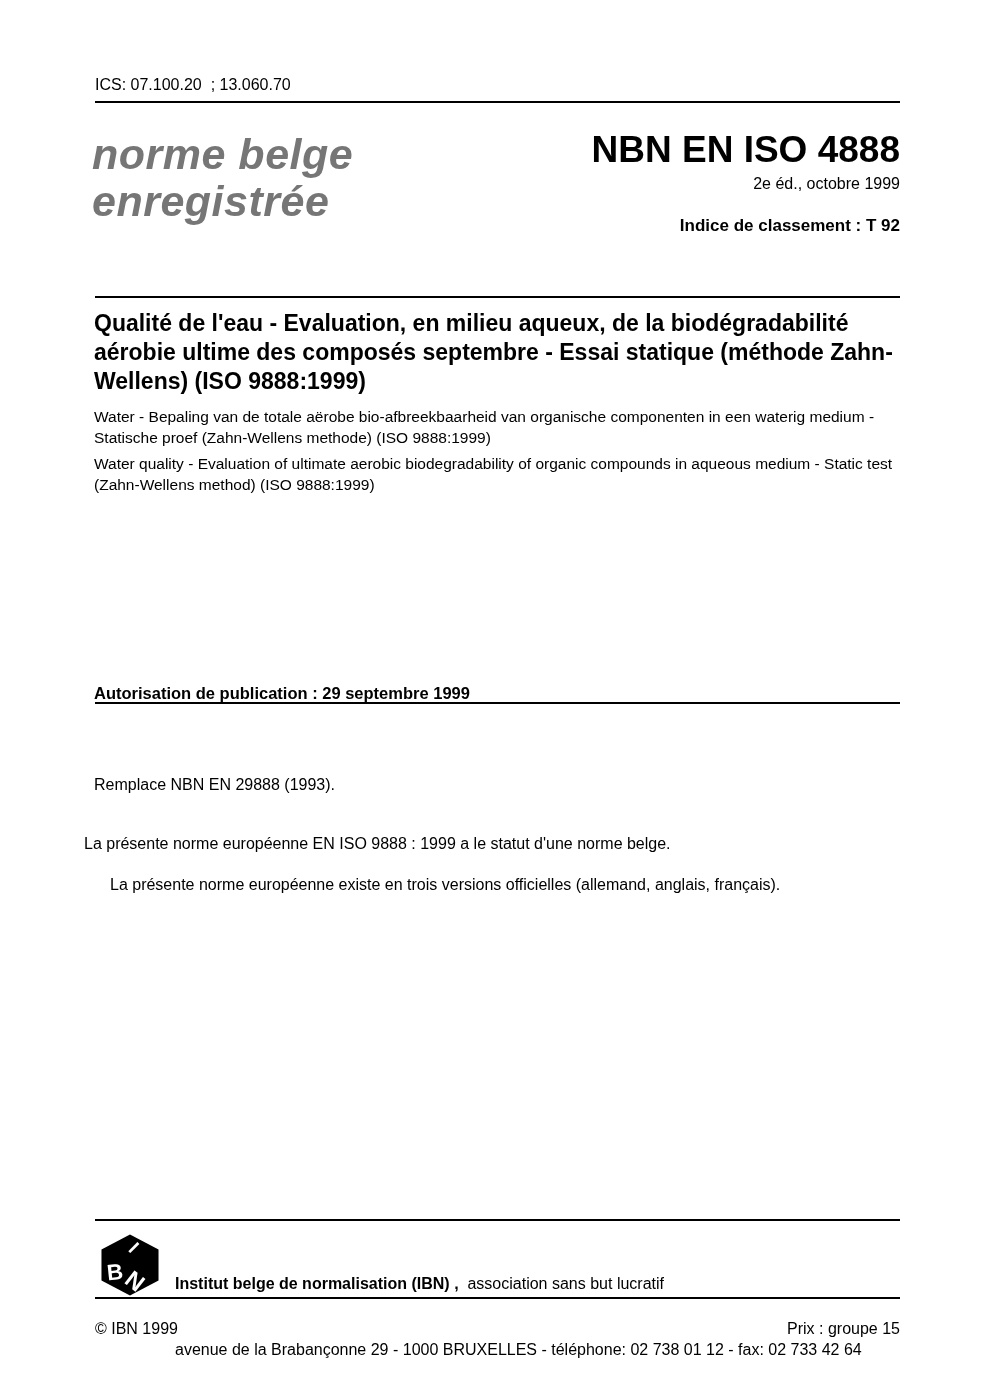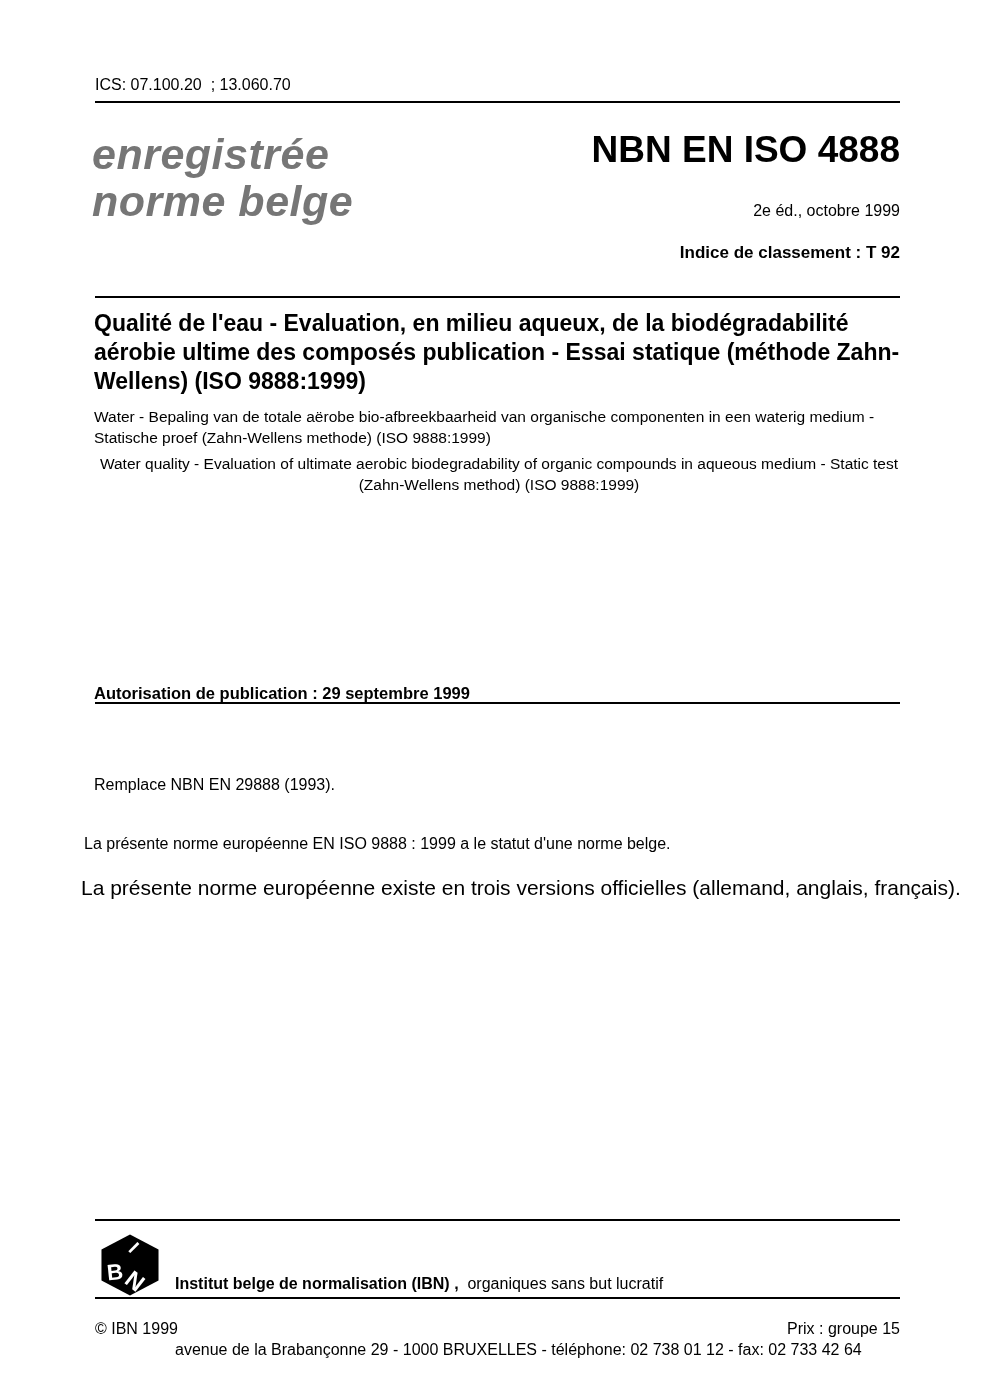--- a/index.html
+++ b/index.html
@@ -45,21 +45,21 @@
     top: 131px;
     text-align: right;
   }
   .standard-number {
     font-size: 37px;
     font-weight: bold;
     line-height: 38px;
   }
   .edition {
     font-size: 16px;
-    margin-top: 33px;
+    margin-top: 6px;
   }
   .classification {
     font-size: 17px;
     font-weight: bold;
     margin-top: 23px;
   }
   #rule-title { top: 296px; }
   .title-fr {
     position: absolute;
     left: 94px;
@@ -77,21 +77,20 @@
     font-size: 15.5px;
     line-height: 21px;
   }
   .title-en {
     position: absolute;
     left: 94px;
     top: 453px;
     width: 810px;
     font-size: 15.5px;
     line-height: 21px;
-    text-align: center;
   }
   #rule-mid { top: 702px; }
   .authorization {
     position: absolute;
     left: 94px;
     top: 684px;
     font-size: 16.5px;
     font-weight: bold;
   }
   .replaces {
@@ -101,23 +100,23 @@
     font-size: 16px;
   }
   .status-note {
     position: absolute;
     left: 84px;
     top: 835px;
     font-size: 16px;
   }
   .versions-note {
     position: absolute;
-    left: 81px;
+    left: 110px;
     top: 876px;
-    font-size: 21px;
+    font-size: 16px;
   }
   #rule-pub-top { top: 1219px; }
   .logo {
     position: absolute;
     left: 98px;
     top: 1234px;
     width: 64px;
     height: 62px;
   }
   .logo-letter {
@@ -151,54 +150,54 @@
 </style>
 </head>
 <body>
 
 <div class="page">
 
   <div class="ics-line">ICS: 07.100.20  ; 13.060.70</div>
   <div class="rule" id="rule-top"></div>
 
   <div class="doc-type">
+    <div>norme belge</div>
     <div>enregistrée</div>
-    <div>norme belge</div>
   </div>
 
   <div class="header-right">
     <div class="standard-number">NBN EN ISO 4888</div>
     <div class="edition">2e éd., octobre 1999</div>
     <div class="classification">Indice de classement : T 92</div>
   </div>
 
   <div class="rule" id="rule-title"></div>
 
-  <div class="title-fr">Qualité de l'eau - Evaluation, en milieu aqueux, de la biodégradabilité aérobie ultime des composés publication - Essai statique (méthode Zahn-Wellens) (ISO 9888:1999)</div>
+  <div class="title-fr">Qualité de l'eau - Evaluation, en milieu aqueux, de la biodégradabilité aérobie ultime des composés septembre - Essai statique (méthode Zahn-Wellens) (ISO 9888:1999)</div>
   <div class="title-nl">Water - Bepaling van de totale aërobe bio-afbreekbaarheid van organische componenten in een waterig medium - Statische proef (Zahn-Wellens methode) (ISO 9888:1999)</div>
   <div class="title-en">Water quality - Evaluation of ultimate aerobic biodegradability of organic compounds in aqueous medium - Static test (Zahn-Wellens method) (ISO 9888:1999)</div>
 
   <div class="rule" id="rule-mid"></div>
 
   <div class="authorization">Autorisation de publication : 29 septembre 1999</div>
   <div class="replaces">Remplace NBN EN 29888 (1993).</div>
   <div class="status-note">La présente norme européenne EN ISO 9888 : 1999 a le statut d'une norme belge.</div>
   <div class="versions-note">La présente norme européenne existe en trois versions officielles (allemand, anglais, français).</div>
 
   <div class="rule" id="rule-pub-top"></div>
 
   <svg class="logo" viewBox="0 0 100 100" aria-hidden="true">
     <polygon points="50,1 96,25 96,75 50,99 4,75 4,25" fill="#000000"></polygon>
     <text class="logo-letter" x="52" y="32" font-size="30" transform="rotate(45 56 22)">I</text>
     <text class="logo-letter" x="13" y="74" font-size="36" transform="rotate(-6 25 62)">B</text>
     <text class="logo-letter" x="46" y="90" font-size="38" transform="rotate(38 60 74)">N</text>
   </svg>
 
   <div class="publisher">
-    <div><span class="bold">Institut belge de normalisation (IBN) ,</span><span>  organiques sans but lucratif</span></div>
+    <div><span class="bold">Institut belge de normalisation (IBN) ,</span><span>  association sans but lucratif</span></div>
     <div>avenue de la Brabançonne 29 - 1000 BRUXELLES - téléphone: 02 738 01 12 - fax: 02 733 42 64</div>
     
   </div>
 
   <div class="rule" id="rule-pub-bottom"></div>
 
   <div class="copyright">© IBN 1999</div>
   <div class="price">Prix : groupe 15</div>
 
 </div>

